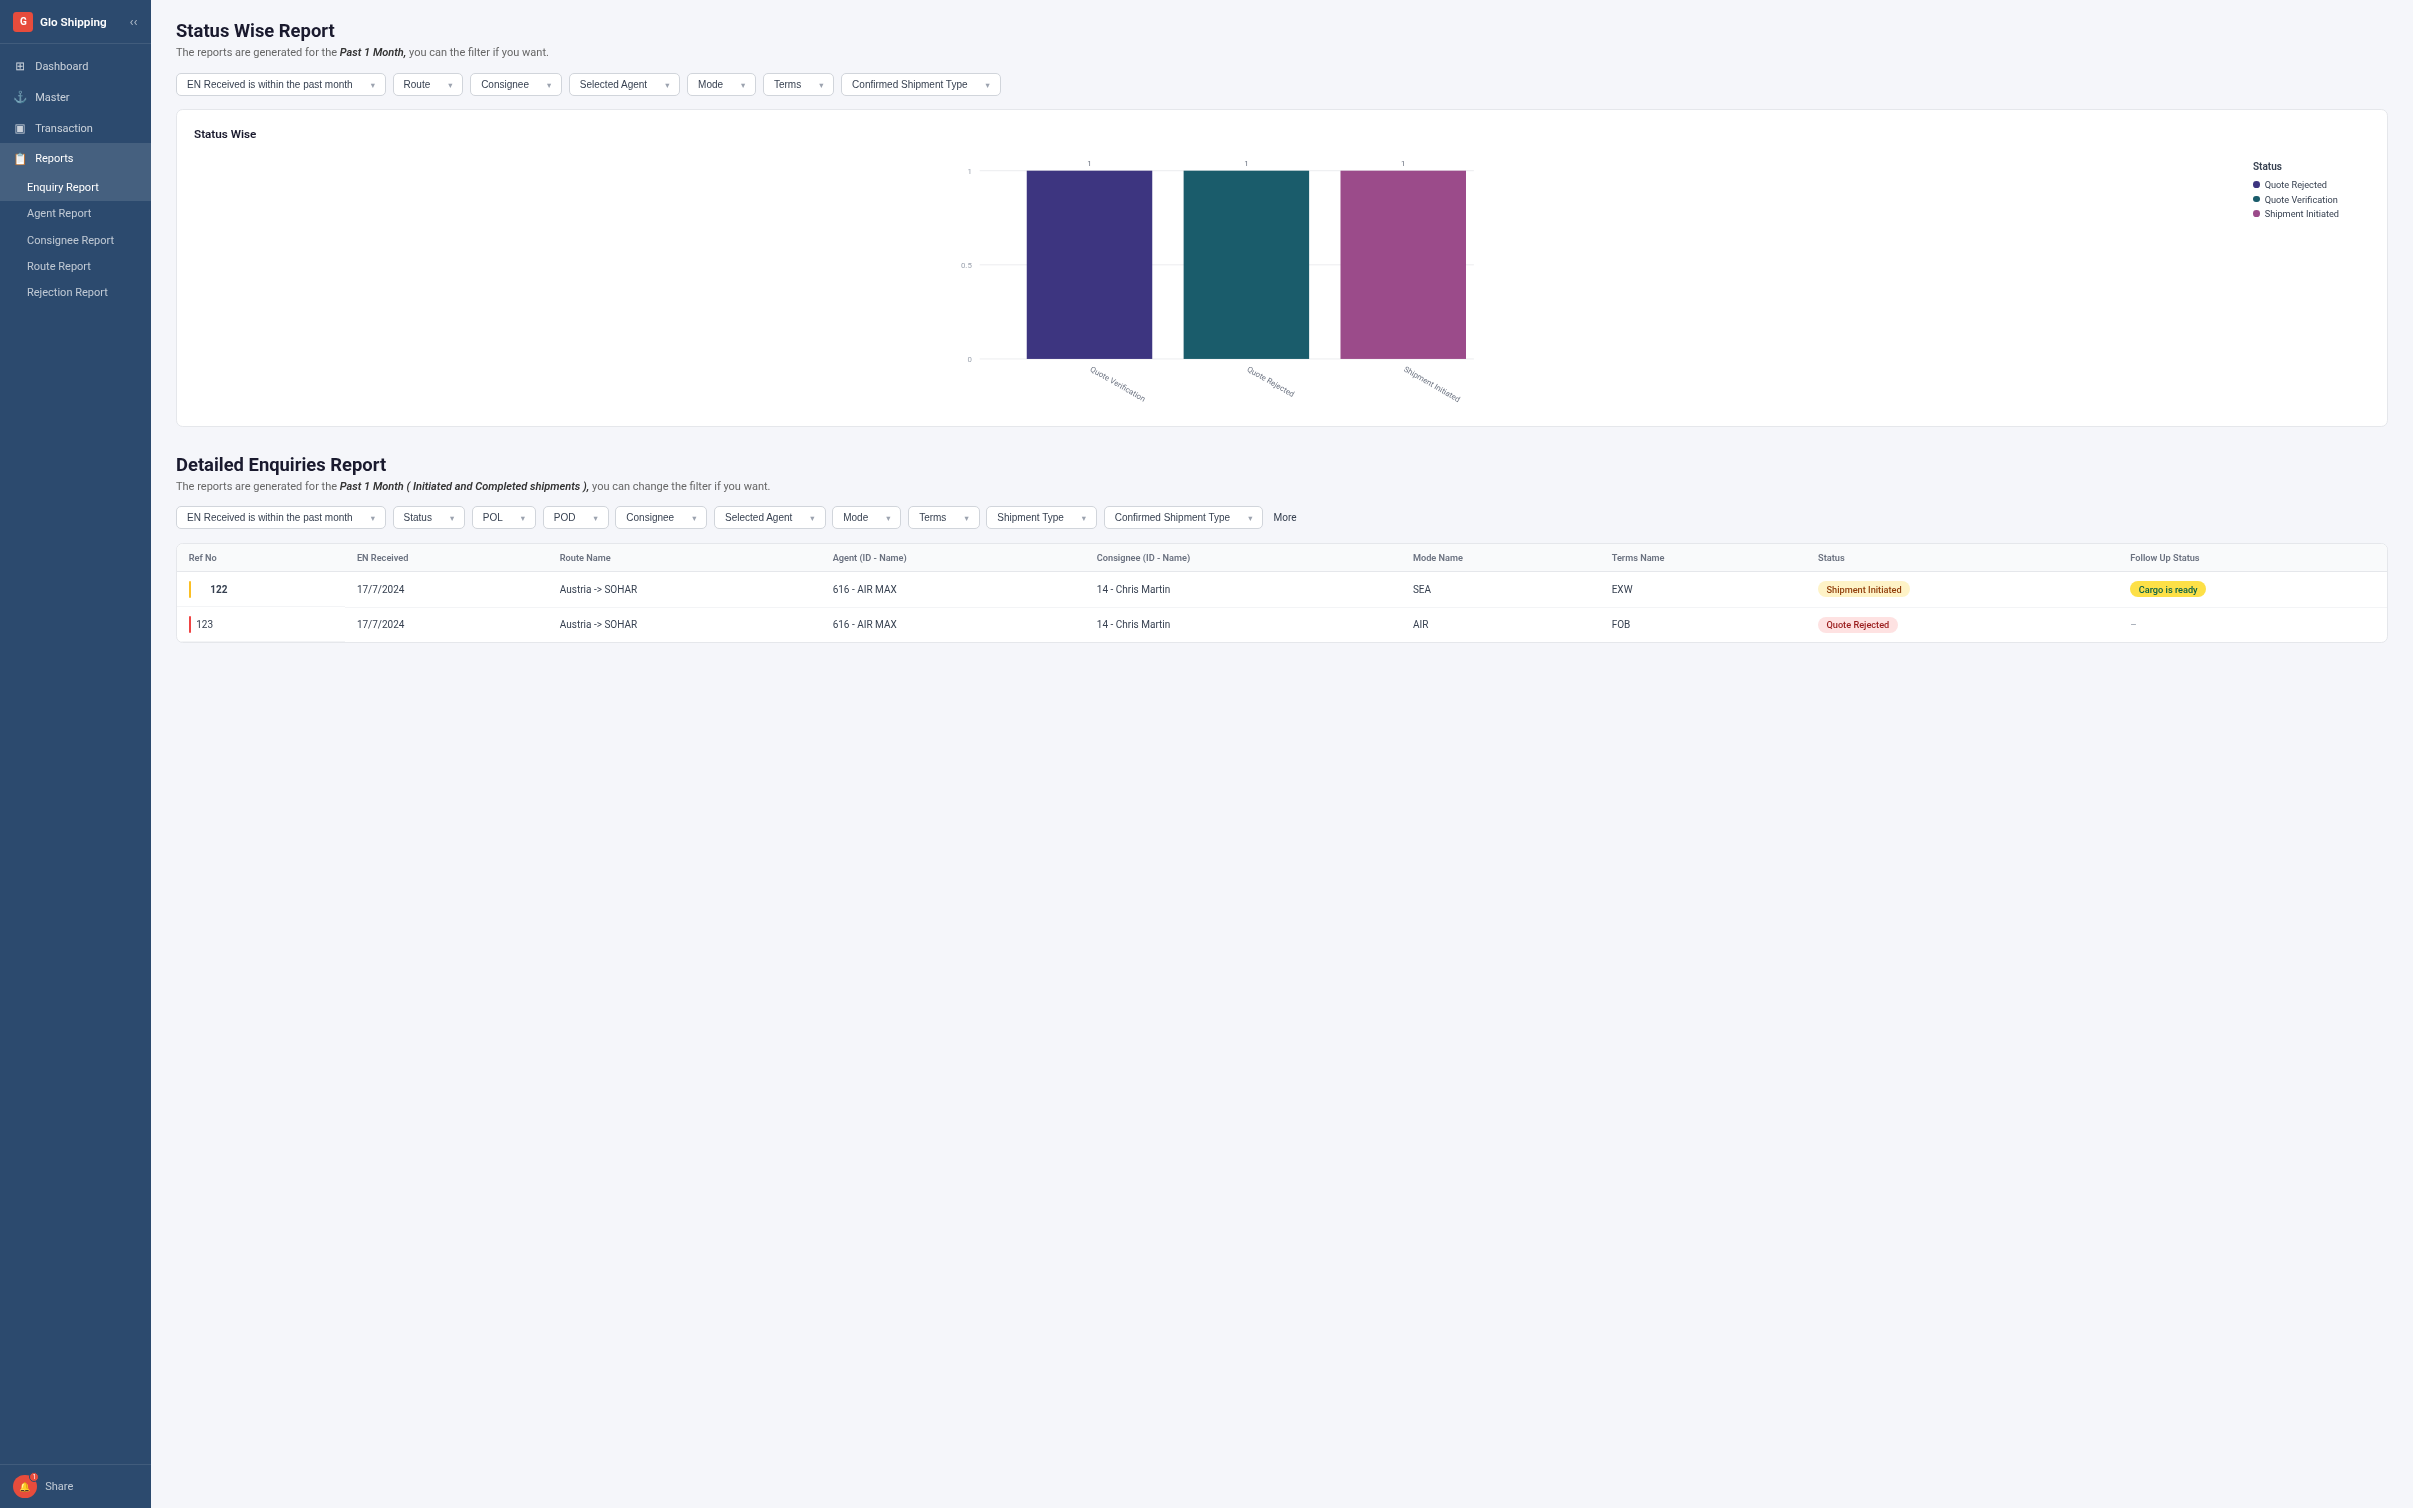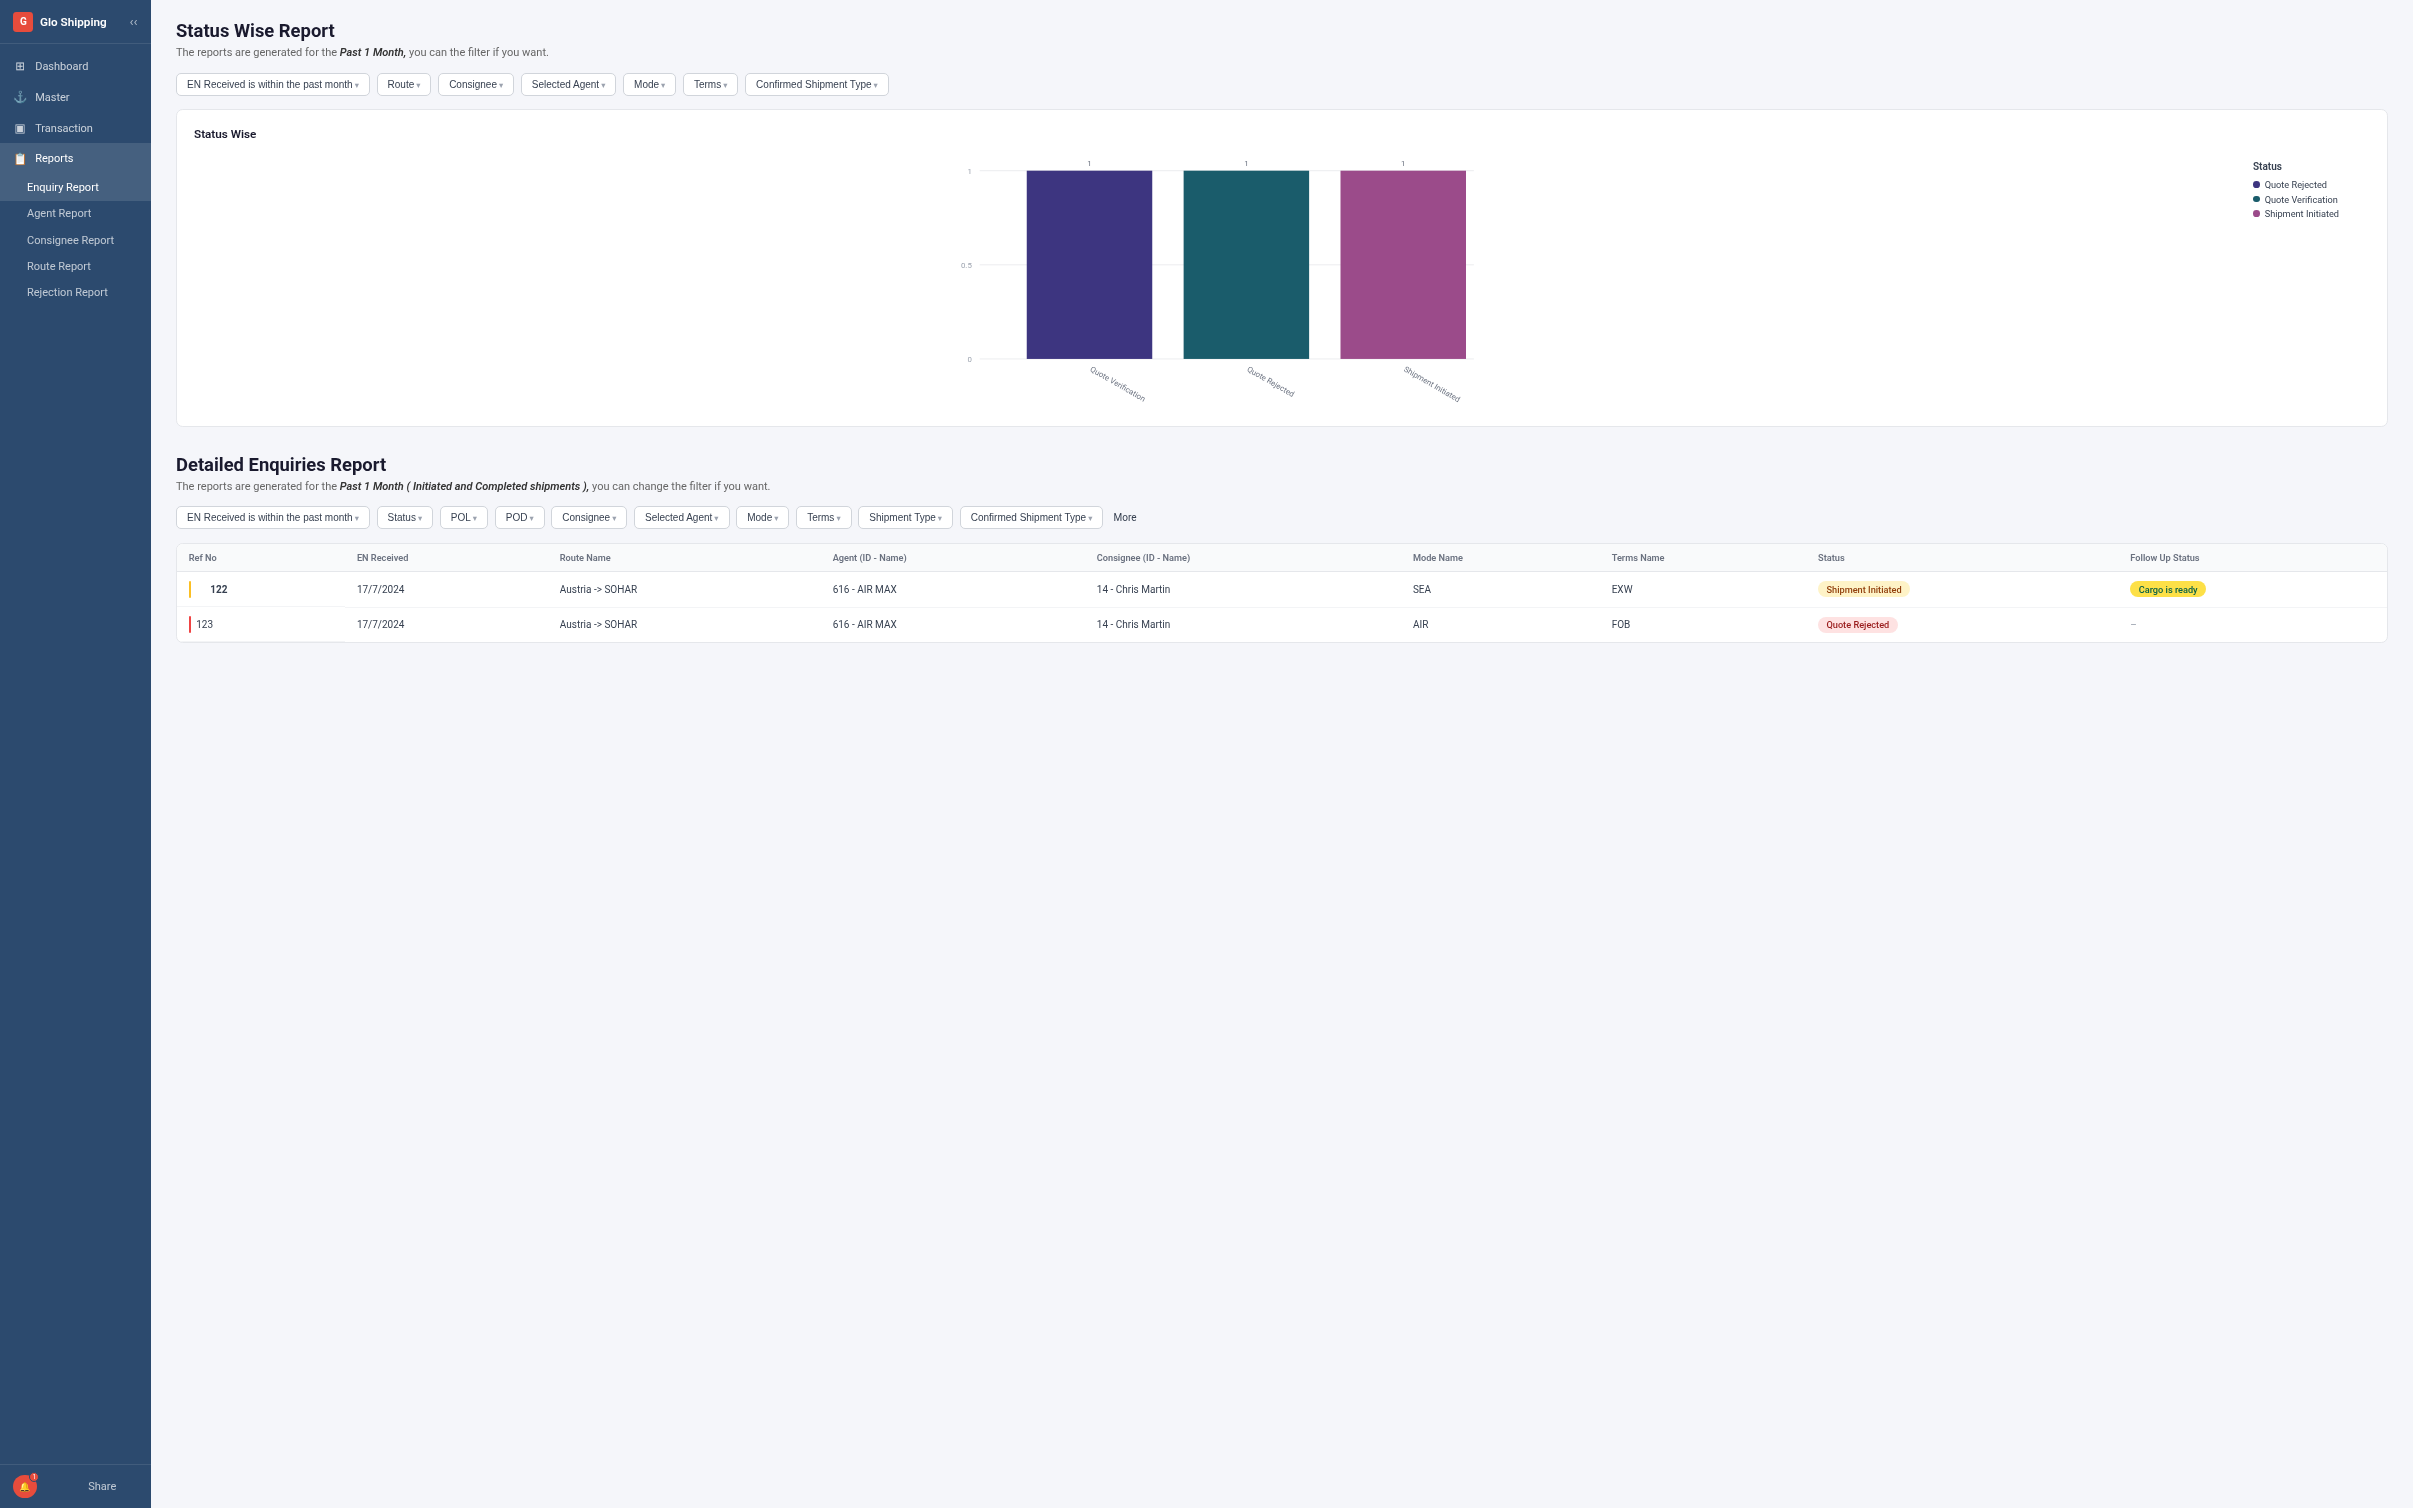--- a/index.html
+++ b/index.html
@@ -47,35 +47,35 @@
       padding: 6.7px 13.4px 6.7px 27px; cursor: pointer;
       color: rgba(255,255,255,0.7); font-size: 11px;
     }
     .sidebar-sub-item.active { color: #fff; background: rgba(255,255,255,0.12); }
     .sidebar-footer {
       padding: 10px 13.4px; border-top: 0.8px solid rgba(255,255,255,0.1);
       display: flex; align-items: center; gap: 8.4px;
     }
     .sidebar-footer-icon { width: 23.5px; height: 23.5px; background: #e74c3c; border-radius: 50%; display: flex; align-items: center; justify-content: center; font-size: 9.2px; color: #fff; position: relative; }
     .notification-badge { position: absolute; top: -2.5px; right: -2.5px; background: #e74c3c; border-radius: 50%; width: 10px; height: 10px; font-size: 6.7px; display: flex; align-items: center; justify-content: center; color: #fff; border: 0.8px solid #2c4a6e; }
-    .sidebar-footer-share { font-size: 11px; color: rgba(255,255,255,0.7); cursor: pointer; margin-left: 43px; }
+    .sidebar-footer-share { font-size: 11px; color: rgba(255,255,255,0.7); cursor: pointer; }
 
     
     .main-content {
       flex: 1; overflow-y: auto; background: #f5f6fa;
       padding: 20px 25px;
     }
     .page-title { font-size: 18.4px; font-weight: 700; color: #1a1a2e; margin-bottom: 5px; }
     .page-subtitle { font-size: 11px; color: #666; margin-bottom: 14px; }
     .page-subtitle em { font-style: italic; font-weight: 600; color: #333; }
 
     
     .filter-bar { display: flex; align-items: center; gap: 6.7px; flex-wrap: wrap; margin-bottom: 13.4px; }
     .filter-btn {
-      display: flex; align-items: center; gap: 2px;
+      display: flex; align-items: center; gap: 18px;
       padding: 5px 10px; border: 0.8px solid #d1d5db; border-radius: 5px;
       background: #fff; font-size: 10px; color: #374151; cursor: pointer;
     }
     .filter-chevron { font-size: 8.4px; color: #9ca3af; }
 
     
     .chart-card {
       background: #fff; border: 0.8px solid #e5e7eb; border-radius: 6.7px;
       padding: 17px; margin-bottom: 27px;
     }

